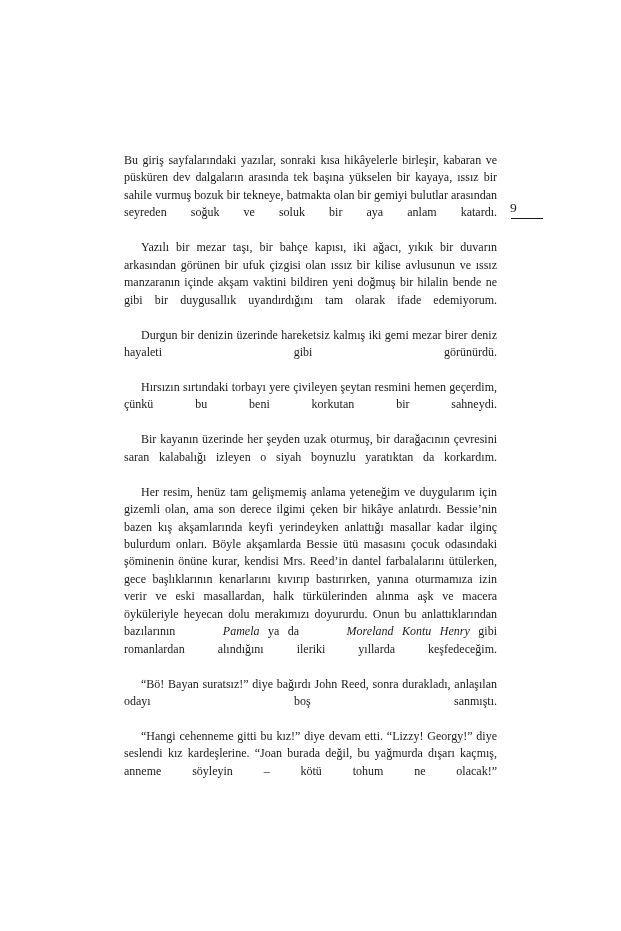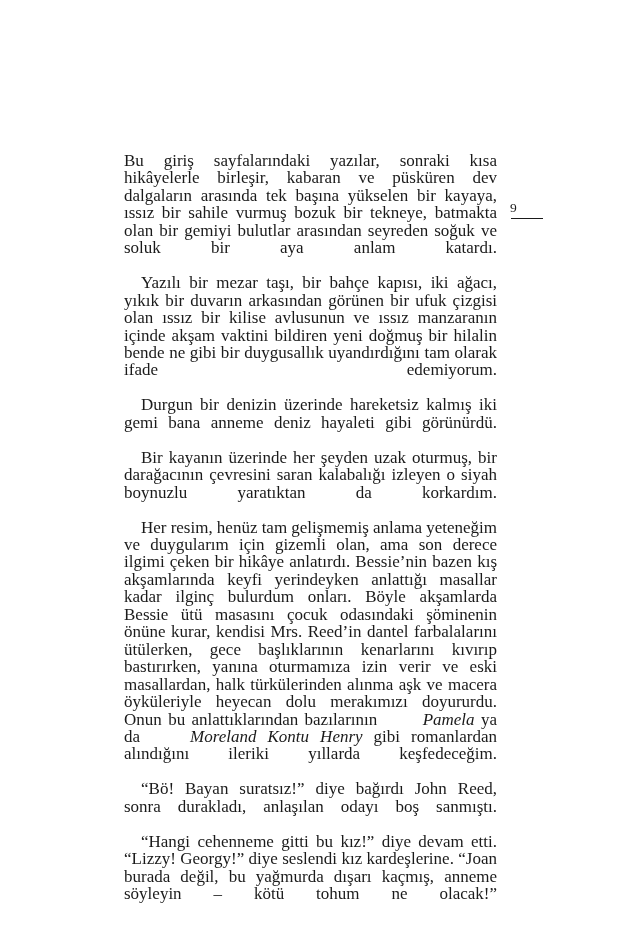--- a/index.html
+++ b/index.html
@@ -51,21 +51,21 @@
     top: 152px;
     width: 373px;
   }
 
   p.para {
     margin: 0;
     padding: 0;
     text-align: justify;
     text-justify: inter-word;
     text-indent: 17px;
-    font-size: 17px;
+    font-size: 12px;
     line-height: 17.45px;
     -webkit-hyphens: none;
     hyphens: none;
     word-spacing: -0.1px;
   }
 
   p.para.first {
     text-indent: 0;
   }
 
@@ -87,20 +87,21 @@
 <div id="page">
 
   <div id="folio">
     <span id="folio-number">9</span>
     <span id="folio-rule"></span>
   </div>
 
   <div id="textblock">
       <p class="para first">Bu giriş sayfalarındaki yazılar, sonraki kısa hikâyelerle birleşir, kabaran ve püsküren dev dalgaların arasında tek başına yükselen bir kayaya, ıssız bir sahile vurmuş bozuk bir tekneye, batmakta olan bir gemiyi bulutlar arasından seyreden soğuk ve soluk bir aya anlam katardı.</p>
       <p class="para">Yazılı bir mezar taşı, bir bahçe kapısı, iki ağacı, yıkık bir duvarın arkasından görünen bir ufuk çizgisi olan ıssız bir kilise avlusunun ve ıssız manzaranın içinde akşam vaktini bildiren yeni doğmuş bir hilalin bende ne gibi bir duygusallık uyandırdığını tam olarak ifade edemiyorum.</p>
-      <p class="para">Durgun bir denizin üzerinde hareketsiz kalmış iki gemi bana anneme deniz hayaleti gibi görünürdü.</p>
+      <p class="para">Durgun bir denizin üzerinde hareketsiz kalmış iki gemi mezar birer deniz hayaleti gibi görünürdü.</p>
+      <p class="para">Hırsızın sırtındaki torbayı yere çivileyen şeytan resmini hemen geçerdim, çünkü bu beni korkutan bir sahneydi.</p>
       <p class="para">Bir kayanın üzerinde her şeyden uzak oturmuş, bir darağacının çevresini saran kalabalığı izleyen o siyah boynuzlu yaratıktan da korkardım.</p>
       <p class="para">Her resim, henüz tam gelişmemiş anlama yeteneğim ve duygularım için gizemli olan, ama son derece ilgimi çeken bir hikâye anlatırdı. Bessie’nin bazen kış akşamlarında keyfi yerindeyken anlattığı masallar kadar ilginç bulurdum onları. Böyle akşamlarda Bessie ütü masasını çocuk odasındaki şöminenin önüne kurar, kendisi Mrs. Reed’in dantel farbalalarını ütülerken, gece başlıklarının kenarlarını kıvırıp bastırırken, yanına oturmamıza izin verir ve eski masallardan, halk türkülerinden alınma aşk ve macera öyküleriyle heyecan dolu merakımızı doyururdu. Onun bu anlattıklarından bazılarının <em>Pamela</em> ya da <em>Moreland Kontu Henry</em> gibi romanlardan alındığını ileriki yıllarda keşfedeceğim.</p>
       <p class="para">“Bö! Bayan suratsız!” diye bağırdı John Reed, sonra durakladı, anlaşılan odayı boş sanmıştı.</p>
       <p class="para">“Hangi cehenneme gitti bu kız!” diye devam etti. “Lizzy! Georgy!” diye seslendi kız kardeşlerine. “Joan burada değil, bu yağmurda dışarı kaçmış, anneme söyleyin – kötü tohum ne olacak!”</p>
     </div>
 
 </div>
 
 </body></html>

